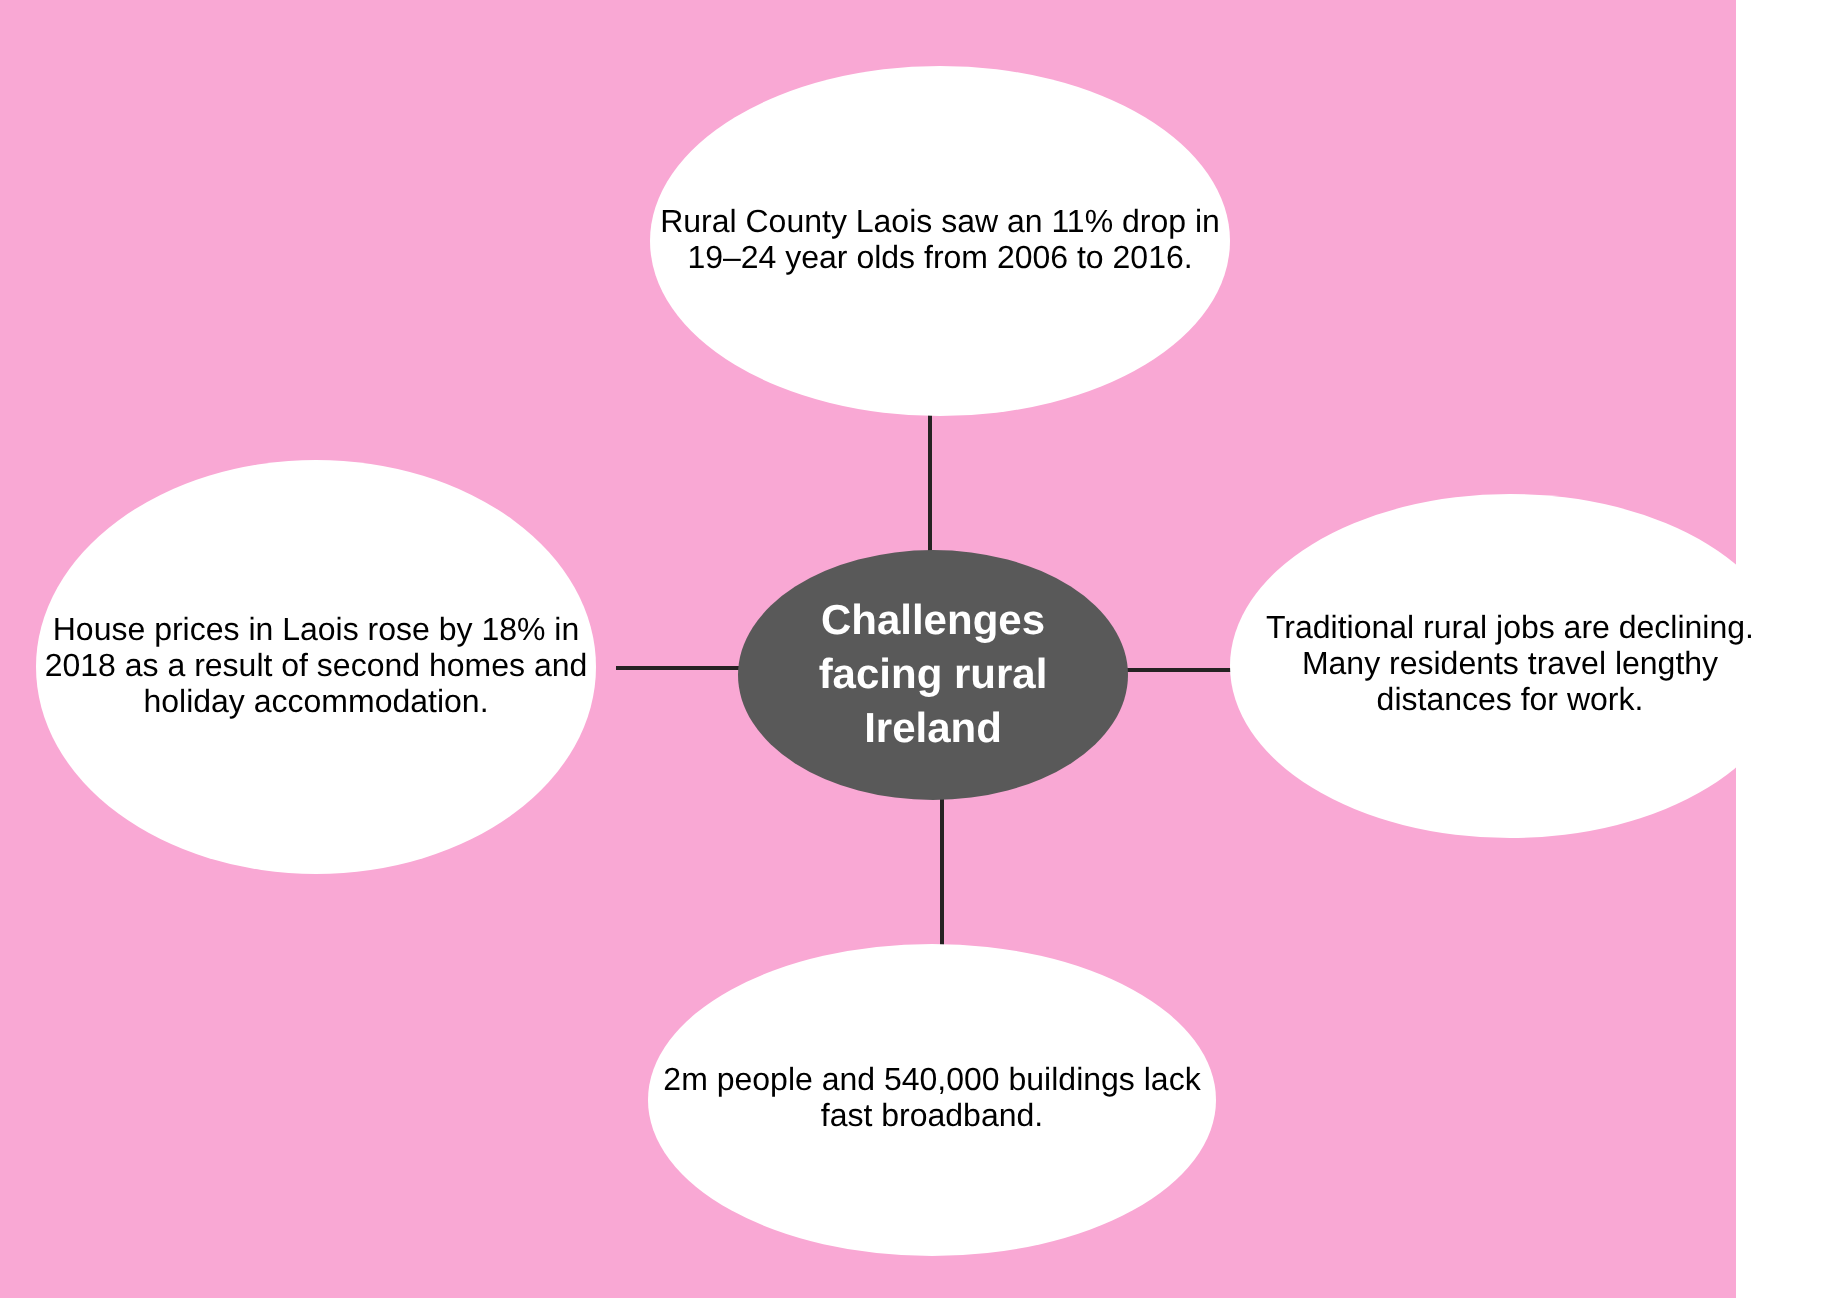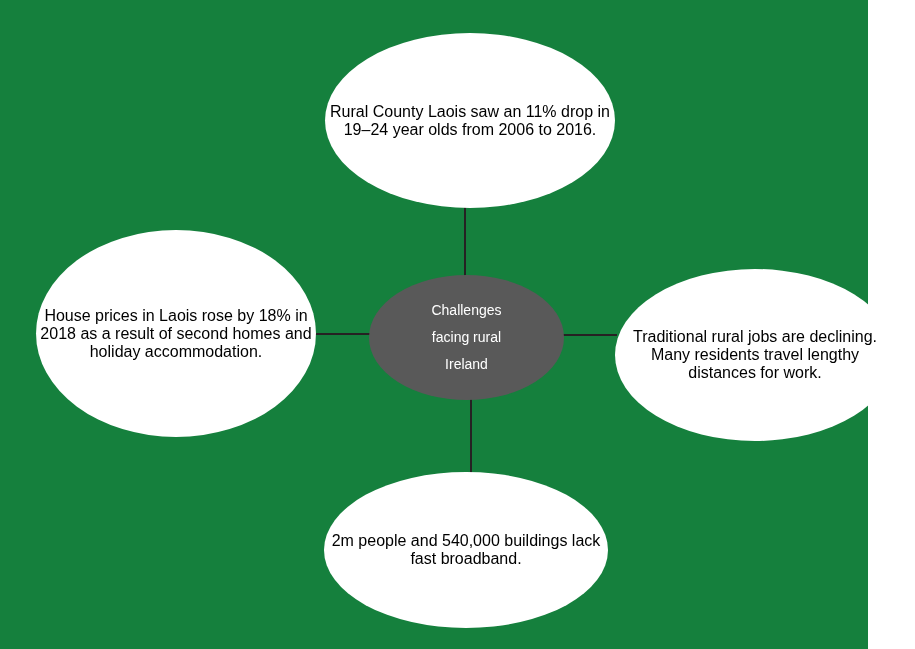--- a/index.html
+++ b/index.html
@@ -8,21 +8,21 @@
     background: #ffffff;
     width: 915px;
     height: 649px;
     font-family: "Liberation Sans", sans-serif;
     overflow: hidden;
   }
   .canvas {
     position: relative;
     width: 868px;
     height: 649px;
-    background: #15803d;
+    background: #f9a8d4;
   }
   .node {
     position: absolute;
     border-radius: 50%;
     display: flex;
     align-items: center;
     justify-content: center;
     text-align: center;
     box-sizing: border-box;
   }
@@ -31,32 +31,32 @@
     border: 2px solid #26222</style><style>3;
   }
   .node.outer .node-text {
     white-space: pre-line;
     font-size: 19.5px;
     line-height: 26px;
     color: #312d2e;
   }
   .node.hub .node-text {
     white-space: pre-line;
-    font-size: 14px;
+    font-size: 21px;
     line-height: 27px;
-    font-weight: normal;
+    font-weight: bold;
   }
   .connector {
     position: absolute;
     background: #262223;
   }
   
   .node-top    { left: 325px; top: 33px;  width: 290px; height: 175px; }
-  .node-left   { left: 36px;  top: 230px; width: 280px; height: 207px; }
-  .node-right  { left: 615px; top: 269px; width: 280px; height: 172px; }
+  .node-left   { left: 18px;  top: 230px; width: 280px; height: 207px; }
+  .node-right  { left: 615px; top: 247px; width: 280px; height: 172px; }
   .node-bottom { left: 324px; top: 472px; width: 284px; height: 156px; }
   .node-hub    { left: 369px; top: 275px; width: 195px; height: 125px; }
   .conn-top    { left: 464px; top: 206px; width: 2px;  height: 72px; }
   .conn-bottom { left: 470px; top: 398px; width: 2px;  height: 76px; }
   .conn-left   { left: 308px; top: 333px; width: 63px; height: 2px; }
   .conn-right  { left: 562px; top: 334px; width: 55px; height: 2px; }
 </style>
 </head>
 <body>
 

